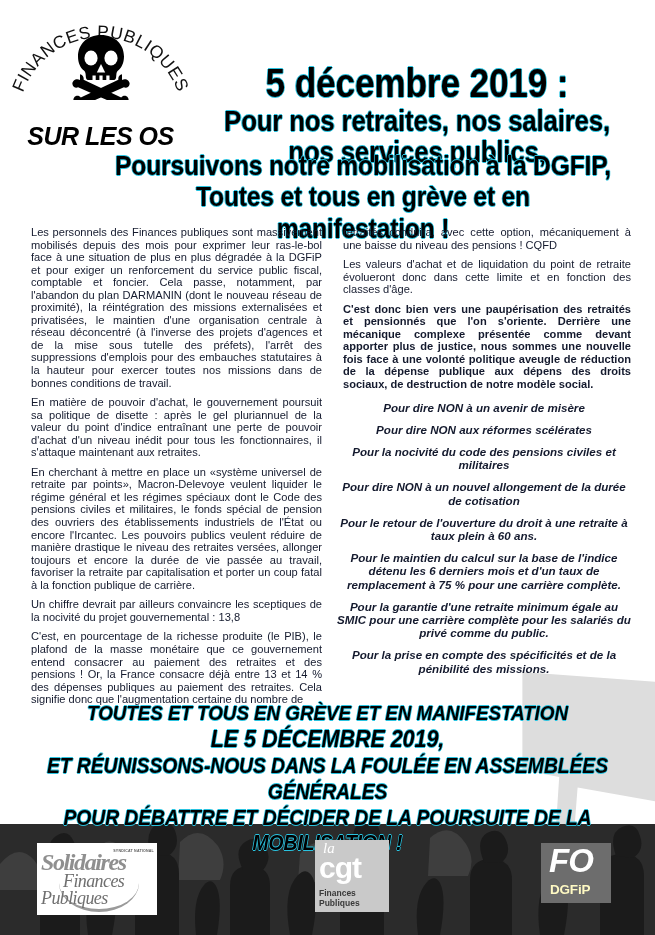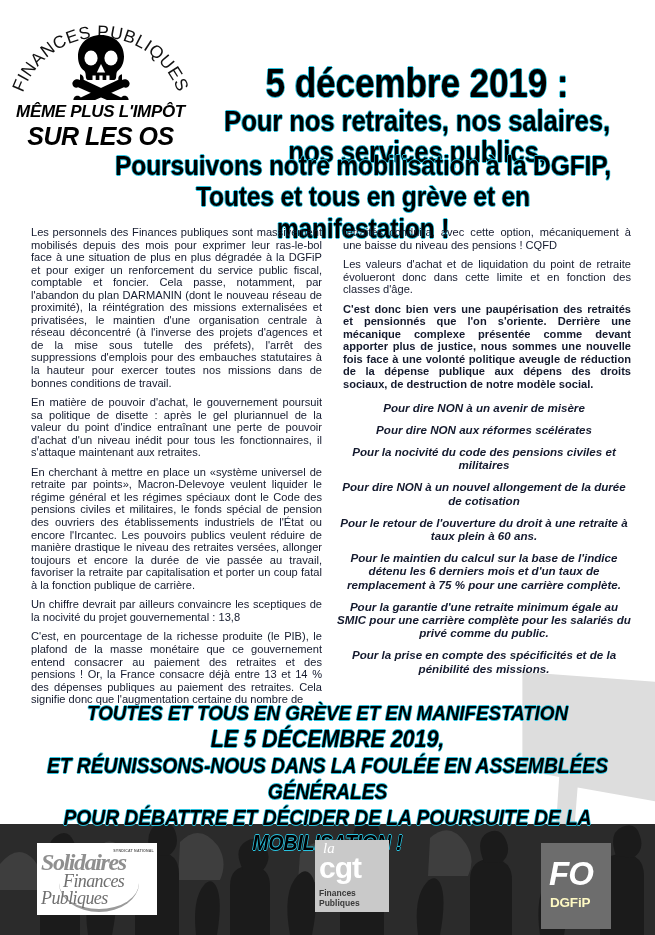--- a/index.html
+++ b/index.html
@@ -156,21 +156,21 @@
   .cgt-main{
     position:absolute;left:4px;top:15px;font-size:30px;font-weight:bold;color:#ffffff;
     letter-spacing:-1px;line-height:1;
   }
   .cgt-sub{
     position:absolute;left:4px;top:50px;font-size:8.5px;font-weight:bold;color:#3a3a3a;
     line-height:10px;
   }
 
   
-  .fo-card{left:541px;top:843px;width:70px;height:86px;background:#6d6d6d;}
+  .fo-card{left:541px;top:843px;width:70px;height:60px;background:#6d6d6d;}
   .fo-inner{position:relative;width:70px;height:70px;}
   .fo-main{
     position:absolute;left:8px;top:6px;font-size:33px;font-weight:bold;font-style:italic;
     color:#ffffff;letter-spacing:-1px;line-height:1;
   }
   .fo-sub{
     position:absolute;left:9px;top:44px;font-size:13.5px;font-weight:bold;color:#fef9c3;
     letter-spacing:-0.2px;
   }
 </style>
@@ -200,21 +200,20 @@
         <rect x="22.5" y="41.5" width="3.2" height="5.5" fill="#fff"></rect>
         <rect x="29.4" y="41.5" width="3.2" height="5.5" fill="#fff"></rect>
         <rect x="36.3" y="41.5" width="3.2" height="5.5" fill="#fff"></rect>
         <g>
           <path d="M10 48c-3.4-2.2-8 .3-7.6 4 .3 2.9 3.2 4.4 5.7 3.3l39 17.2c-.9 2.7 1.3 5.6 4.4 5.6 3.4 0 5.6-3.4 4-6.4 2.6-.6 4-3.6 2.5-6-1.5-2.4-5-2.6-6.8-.3L13.6 47.8c.5-2.7-1.2-5.4-3.6-5.5z" transform="translate(0,-2)"></path>
           <path d="M52 48c3.4-2.2 8 .3 7.6 4-.3 2.9-3.2 4.4-5.7 3.3l-39 17.2c.9 2.7-1.3 5.6-4.4 5.6-3.4 0-5.6-3.4-4-6.4-2.6-.6-4-3.6-2.5-6 1.5-2.4 5-2.6 6.8-.3l37.6-17.6c-.5-2.7 1.2-5.4 3.6-5.5z" transform="translate(0,-2)"></path>
         </g>
       </g>
     </svg>
 
-    <div class="logo-l1">MÊME PLUS L'IMPÔT</div>
     <div class="logo-l2">SUR LES OS</div>
   </div>
 
   <div class="head">
     <div class="h-line h1">5 décembre 2019 :</div>
     <div class="h-line h2">Pour nos retraites, nos salaires,</div>
     <div class="h-line h3">nos services publics,</div>
   </div>
 
   <div class="head2">

